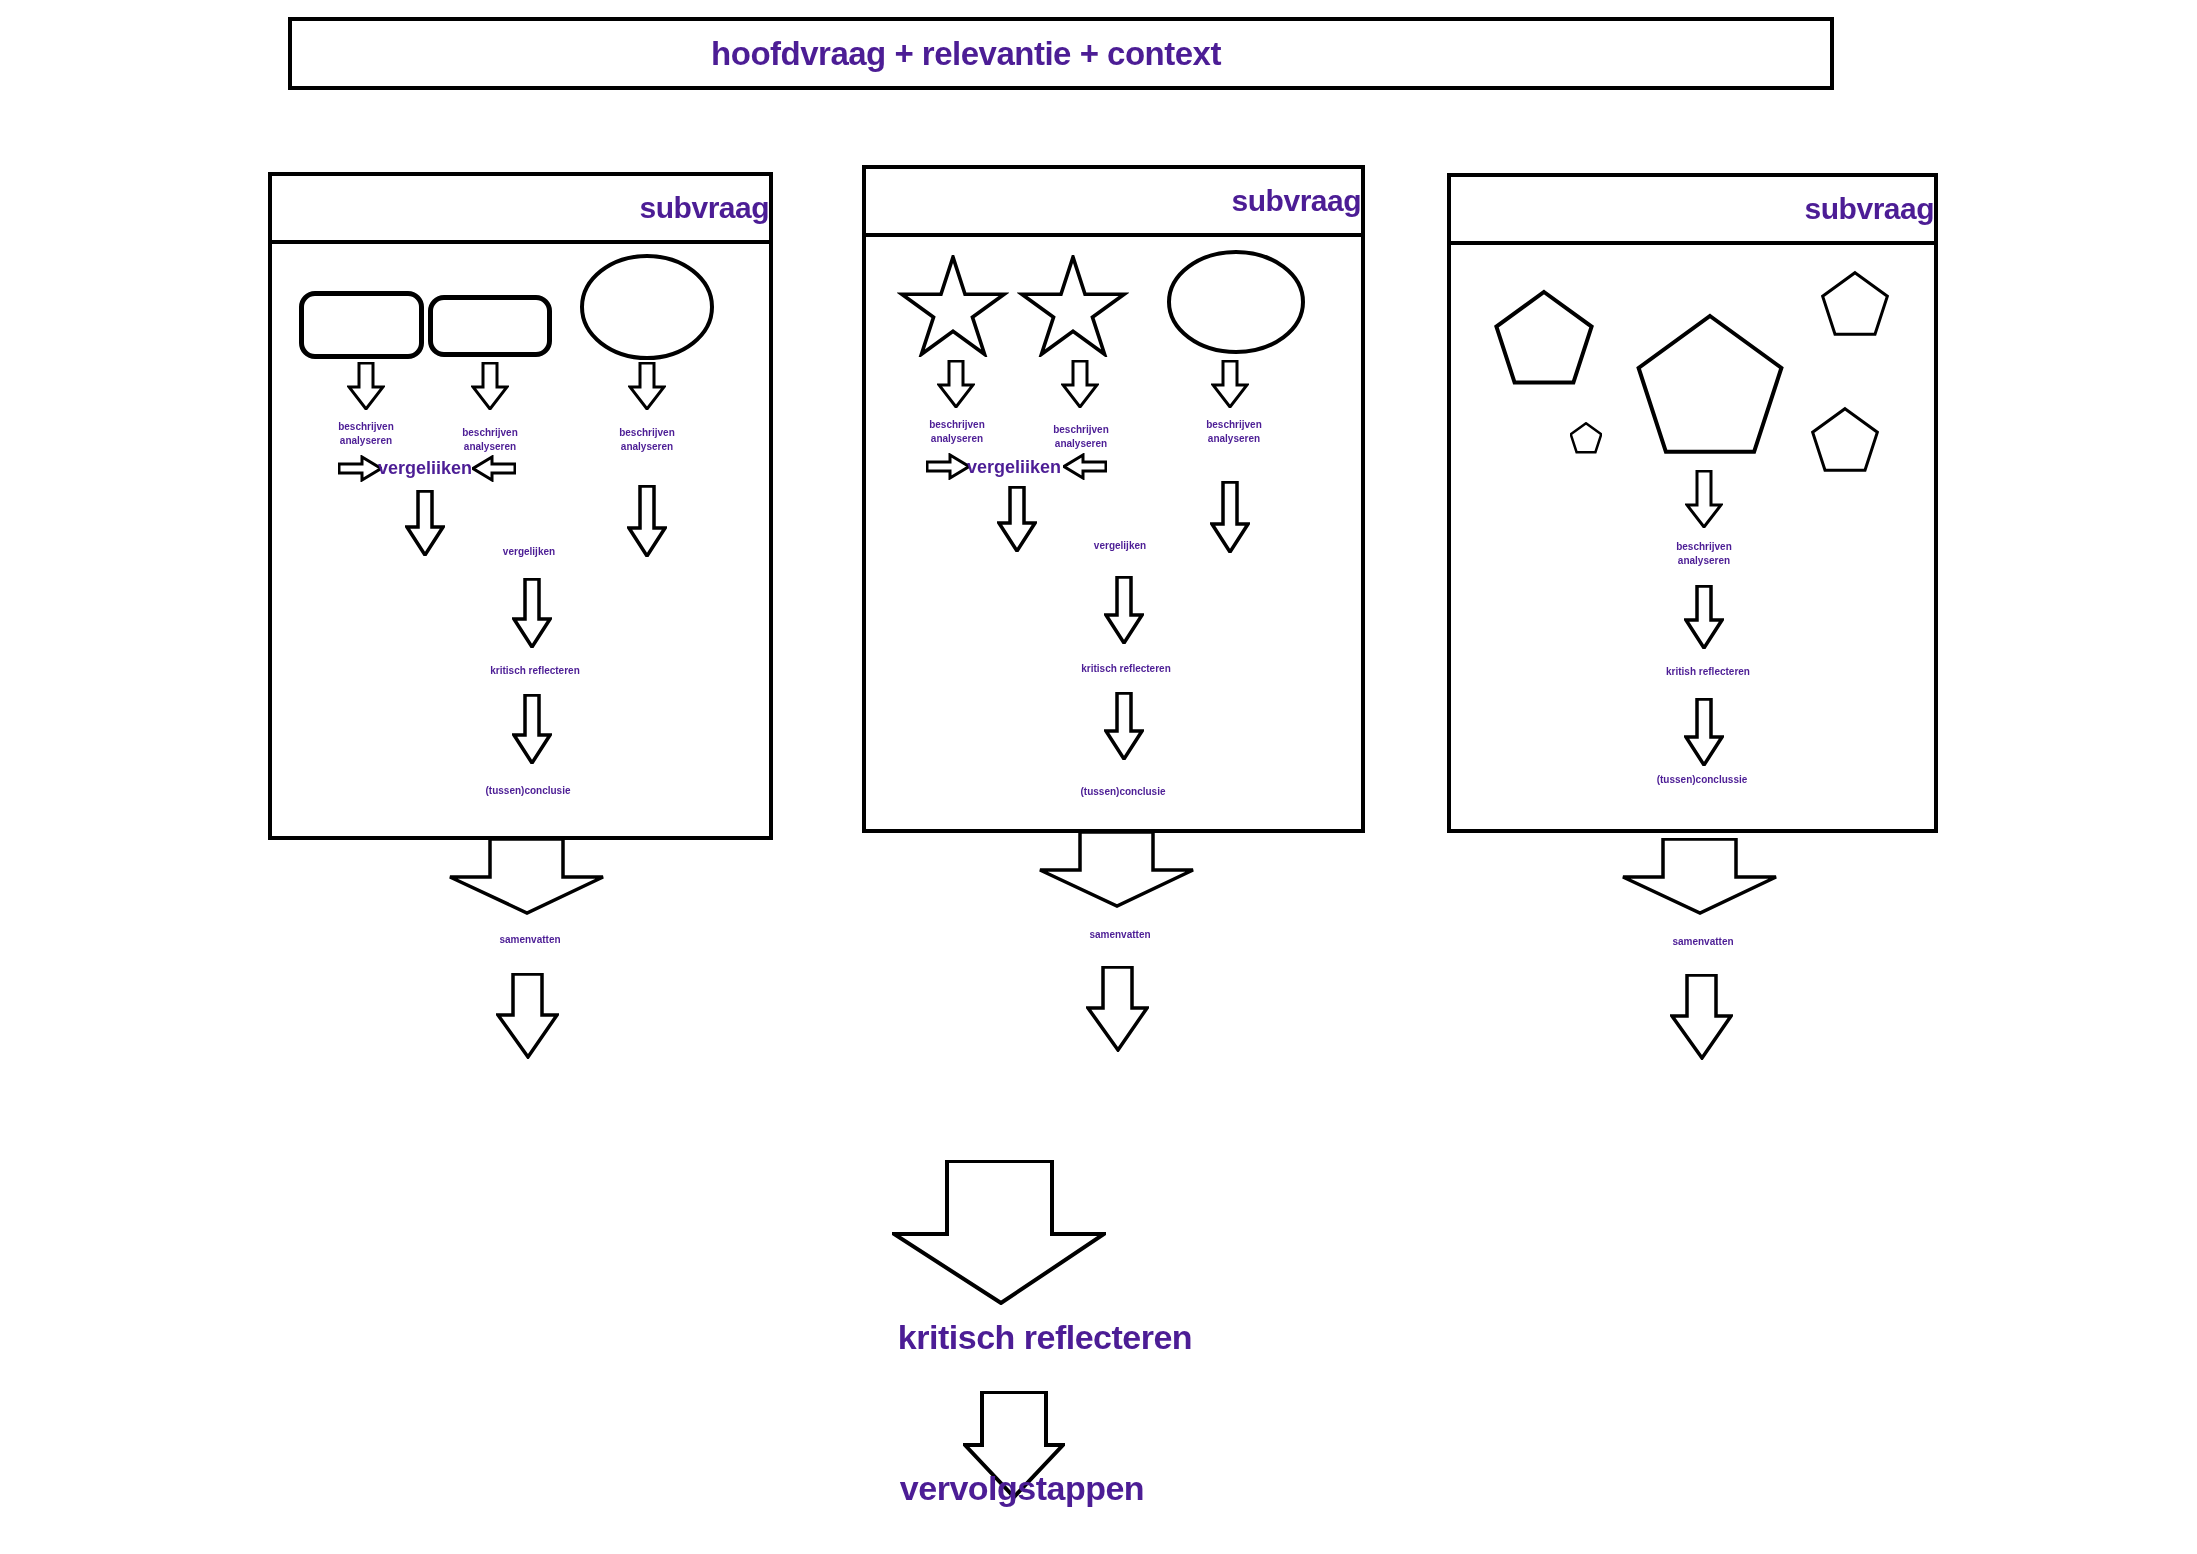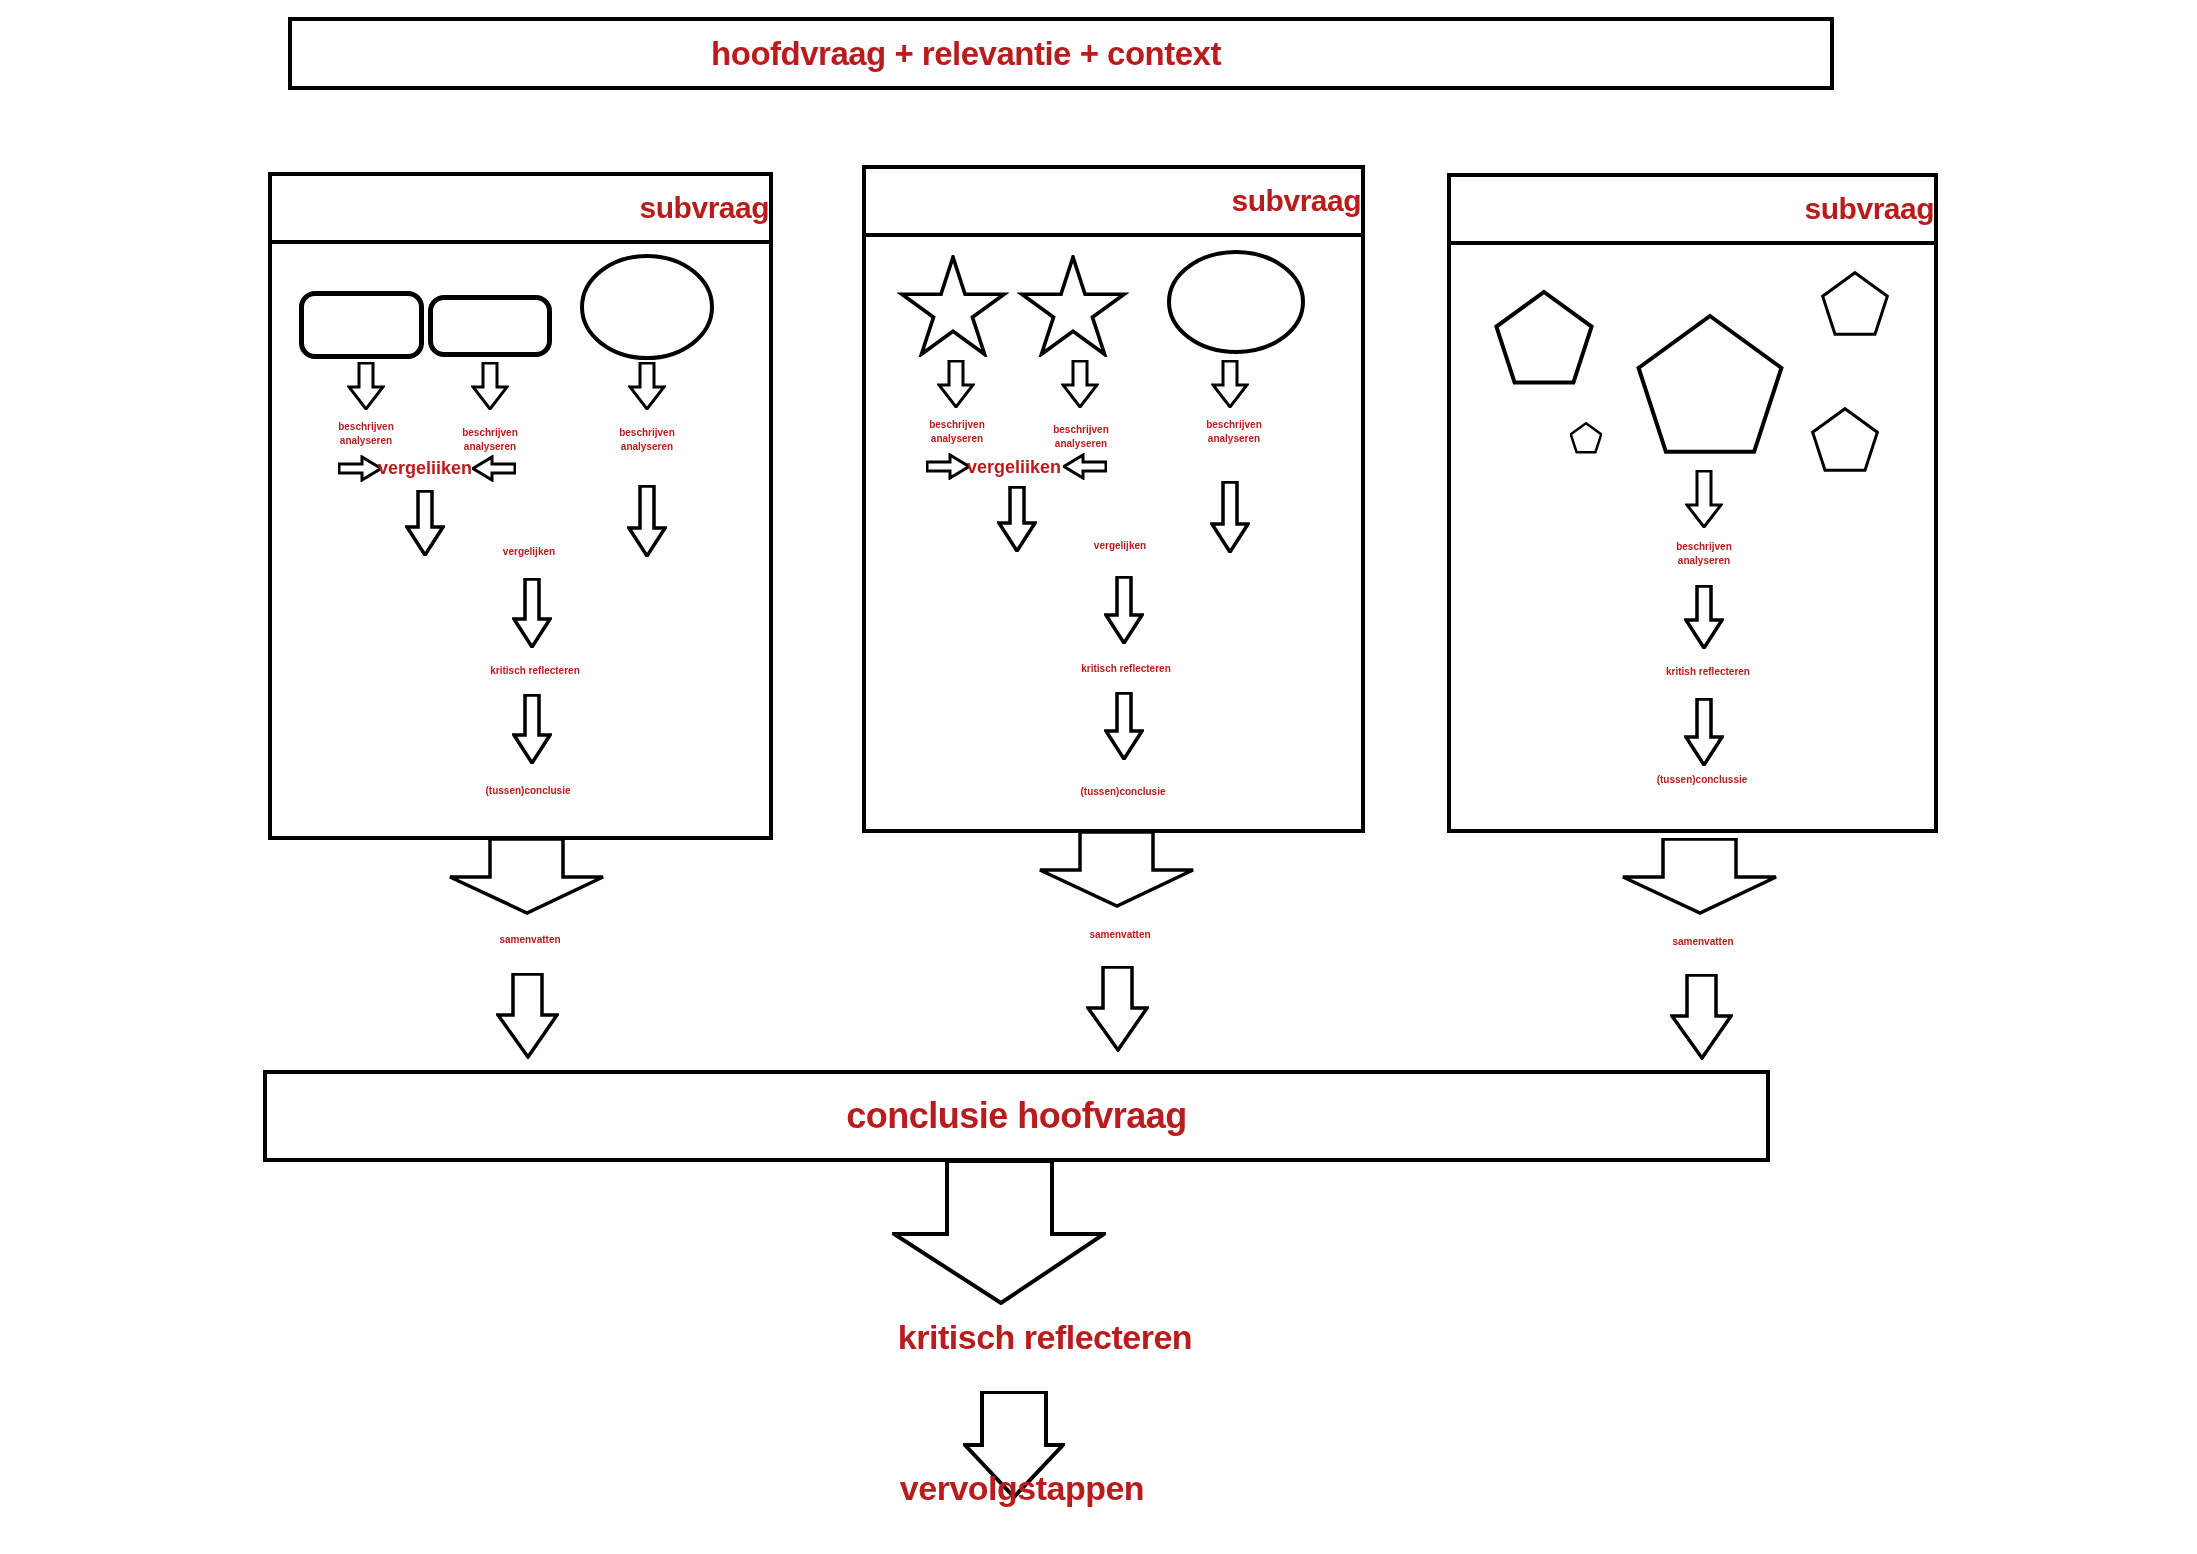--- a/index.html
+++ b/index.html
@@ -1,17 +1,17 @@
 <!DOCTYPE html>
 <html><head>
 <meta charset="utf-8">
 <style>
   html,body{margin:0;padding:0;background:#fff}
   .canvas{position:relative;width:2197px;height:1554px;background:#ffffff;
-          font-family:"Liberation Sans",sans-serif;color:#b91c1c;overflow:hidden}
+          font-family:"Liberation Sans",sans-serif;color:#4c1d95;overflow:hidden}
   .box{position:absolute;border:4px solid #000;background:#fff;box-sizing:border-box}
   .hdr{height:64px;border-bottom:4px solid #000;display:flex;align-items:center;justify-content:flex-end;
        font-weight:700;font-size:30px;letter-spacing:-0.5px}
   .titlebox{position:absolute;border:4px solid #000;background:#fff;box-sizing:border-box;
             display:flex;align-items:center;justify-content:center}
   .titlebox .t{font-weight:700;font-size:33px;letter-spacing:-0.5px;transform:translateX(-95px)}
   .lbl{position:absolute;transform:translate(-50%,-50%);font-weight:700;font-size:10px;
        line-height:1.38;text-align:center;white-space:pre-line}
   .lbl.sm{font-size:18px}
   .lbl.xl{font-size:34px;letter-spacing:-0.5px;white-space:nowrap}
@@ -193,23 +193,20 @@
   </div>
 
   <svg class="shape" style="left:1621px;top:838px" width="157" height="77" viewBox="0 0 157 77">
     <path d="M42 1 H115 V39 H155 L79 75 L2 39 H42 Z" fill="#fff" stroke="#000" stroke-width="3.5"></path>
     </svg>
   <div class="lbl" style="left:1703px;top:942px">samenvatten</div>
   <svg class="shape" style="left:1670px;top:974px" width="63" height="86" viewBox="0 0 63 86">
     <path d="M17 1 H46 V42 H61 L32 84 L2 42 H17 Z" fill="#fff" stroke="#000" stroke-width="3.5"></path>
     </svg>
 
-  <div class="box" style="left:263px;top:1070px;width:1507px;height:92px;display:flex;align-items:center;justify-content:center">
-    <span style="font-weight:700;font-size:36px;letter-spacing:-0.5px">conclusie hoofvraag</span>
-  </div>
 
   <svg class="shape" style="left:892px;top:1160px" width="214" height="145" viewBox="0 0 214 145">
     <path d="M55 1 H160 V74 H212 L109 143 L2 74 H55 Z" fill="#fff" stroke="#000" stroke-width="4"></path>
     </svg>
 
   <div class="lbl xl" style="left:1045px;top:1337px">kritisch reflecteren</div>
 
   <svg class="shape" style="left:963px;top:1391px" width="102" height="108" viewBox="0 0 102 108">
     <path d="M19 1 H83 V54 H100 L51 106 L2 54 H19 Z" fill="#fff" stroke="#000" stroke-width="4"></path>
     </svg>

